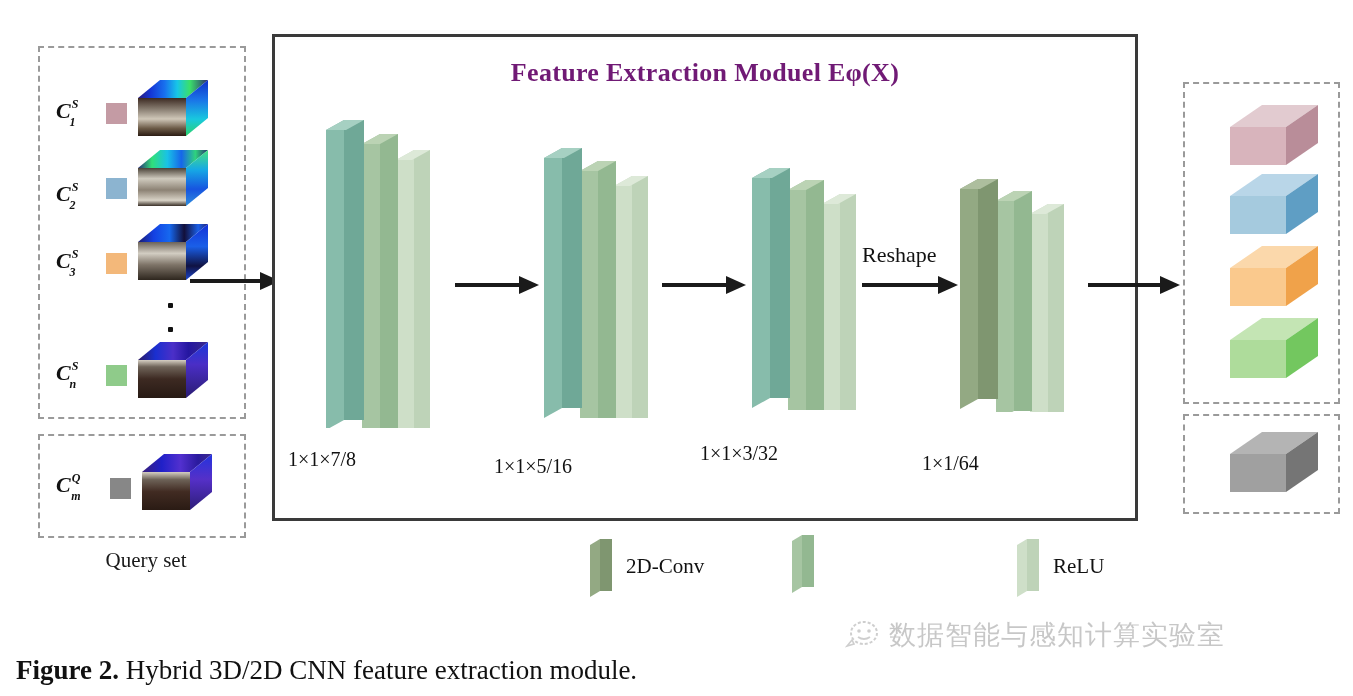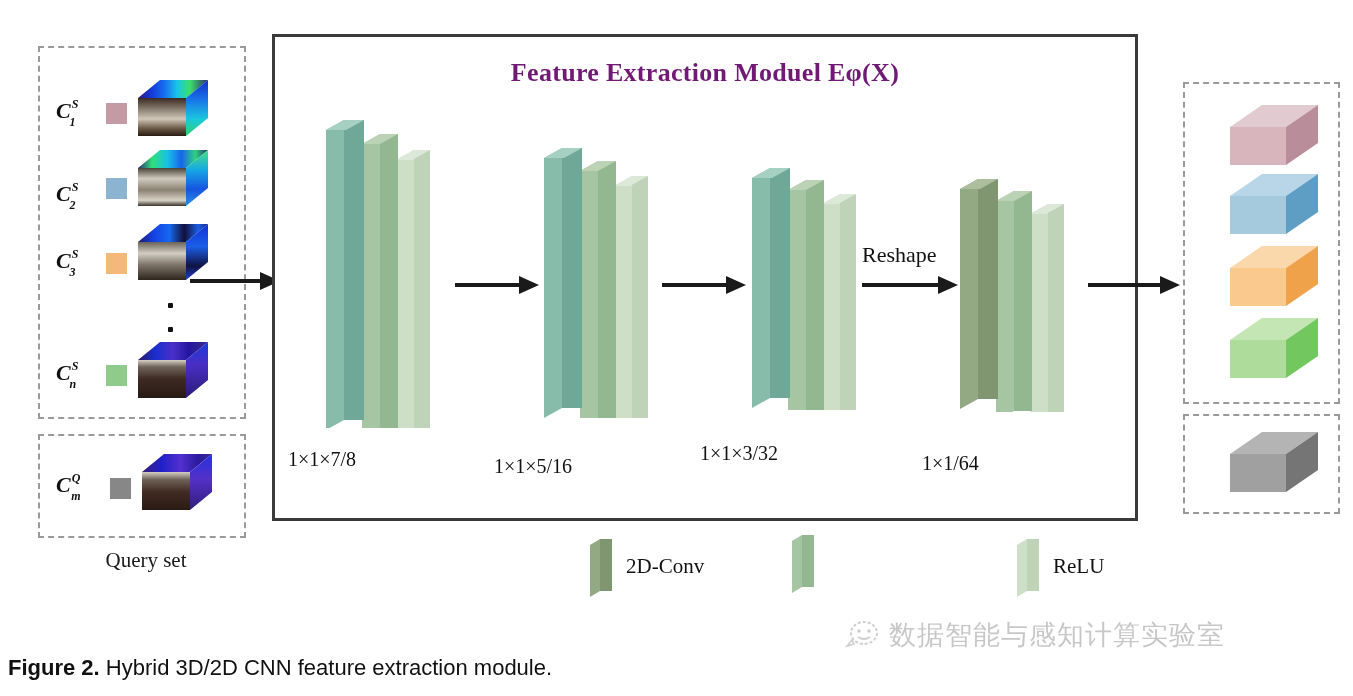--- a/index.html
+++ b/index.html
@@ -159,24 +159,24 @@
     white-space: pre-line;
   }
 
   
   .outbar { position: absolute; }
   .outbar svg { display:block; }
 
   
   #figure-caption {
     position: absolute;
-    left: 8px;
+    left: 16px;
     top: 655px;
-    font-family: Liberation Sans, sans-serif;
-    font-size: 22px;
+    font-family: Liberation Serif, serif;
+    font-size: 27px;
     color: #111;
     white-space: nowrap;
   }
   #figure-caption .cap-strong { font-weight: 700; }
 
   
   #watermark {
     position: absolute;
     left: 845px;
     top: 617px;

